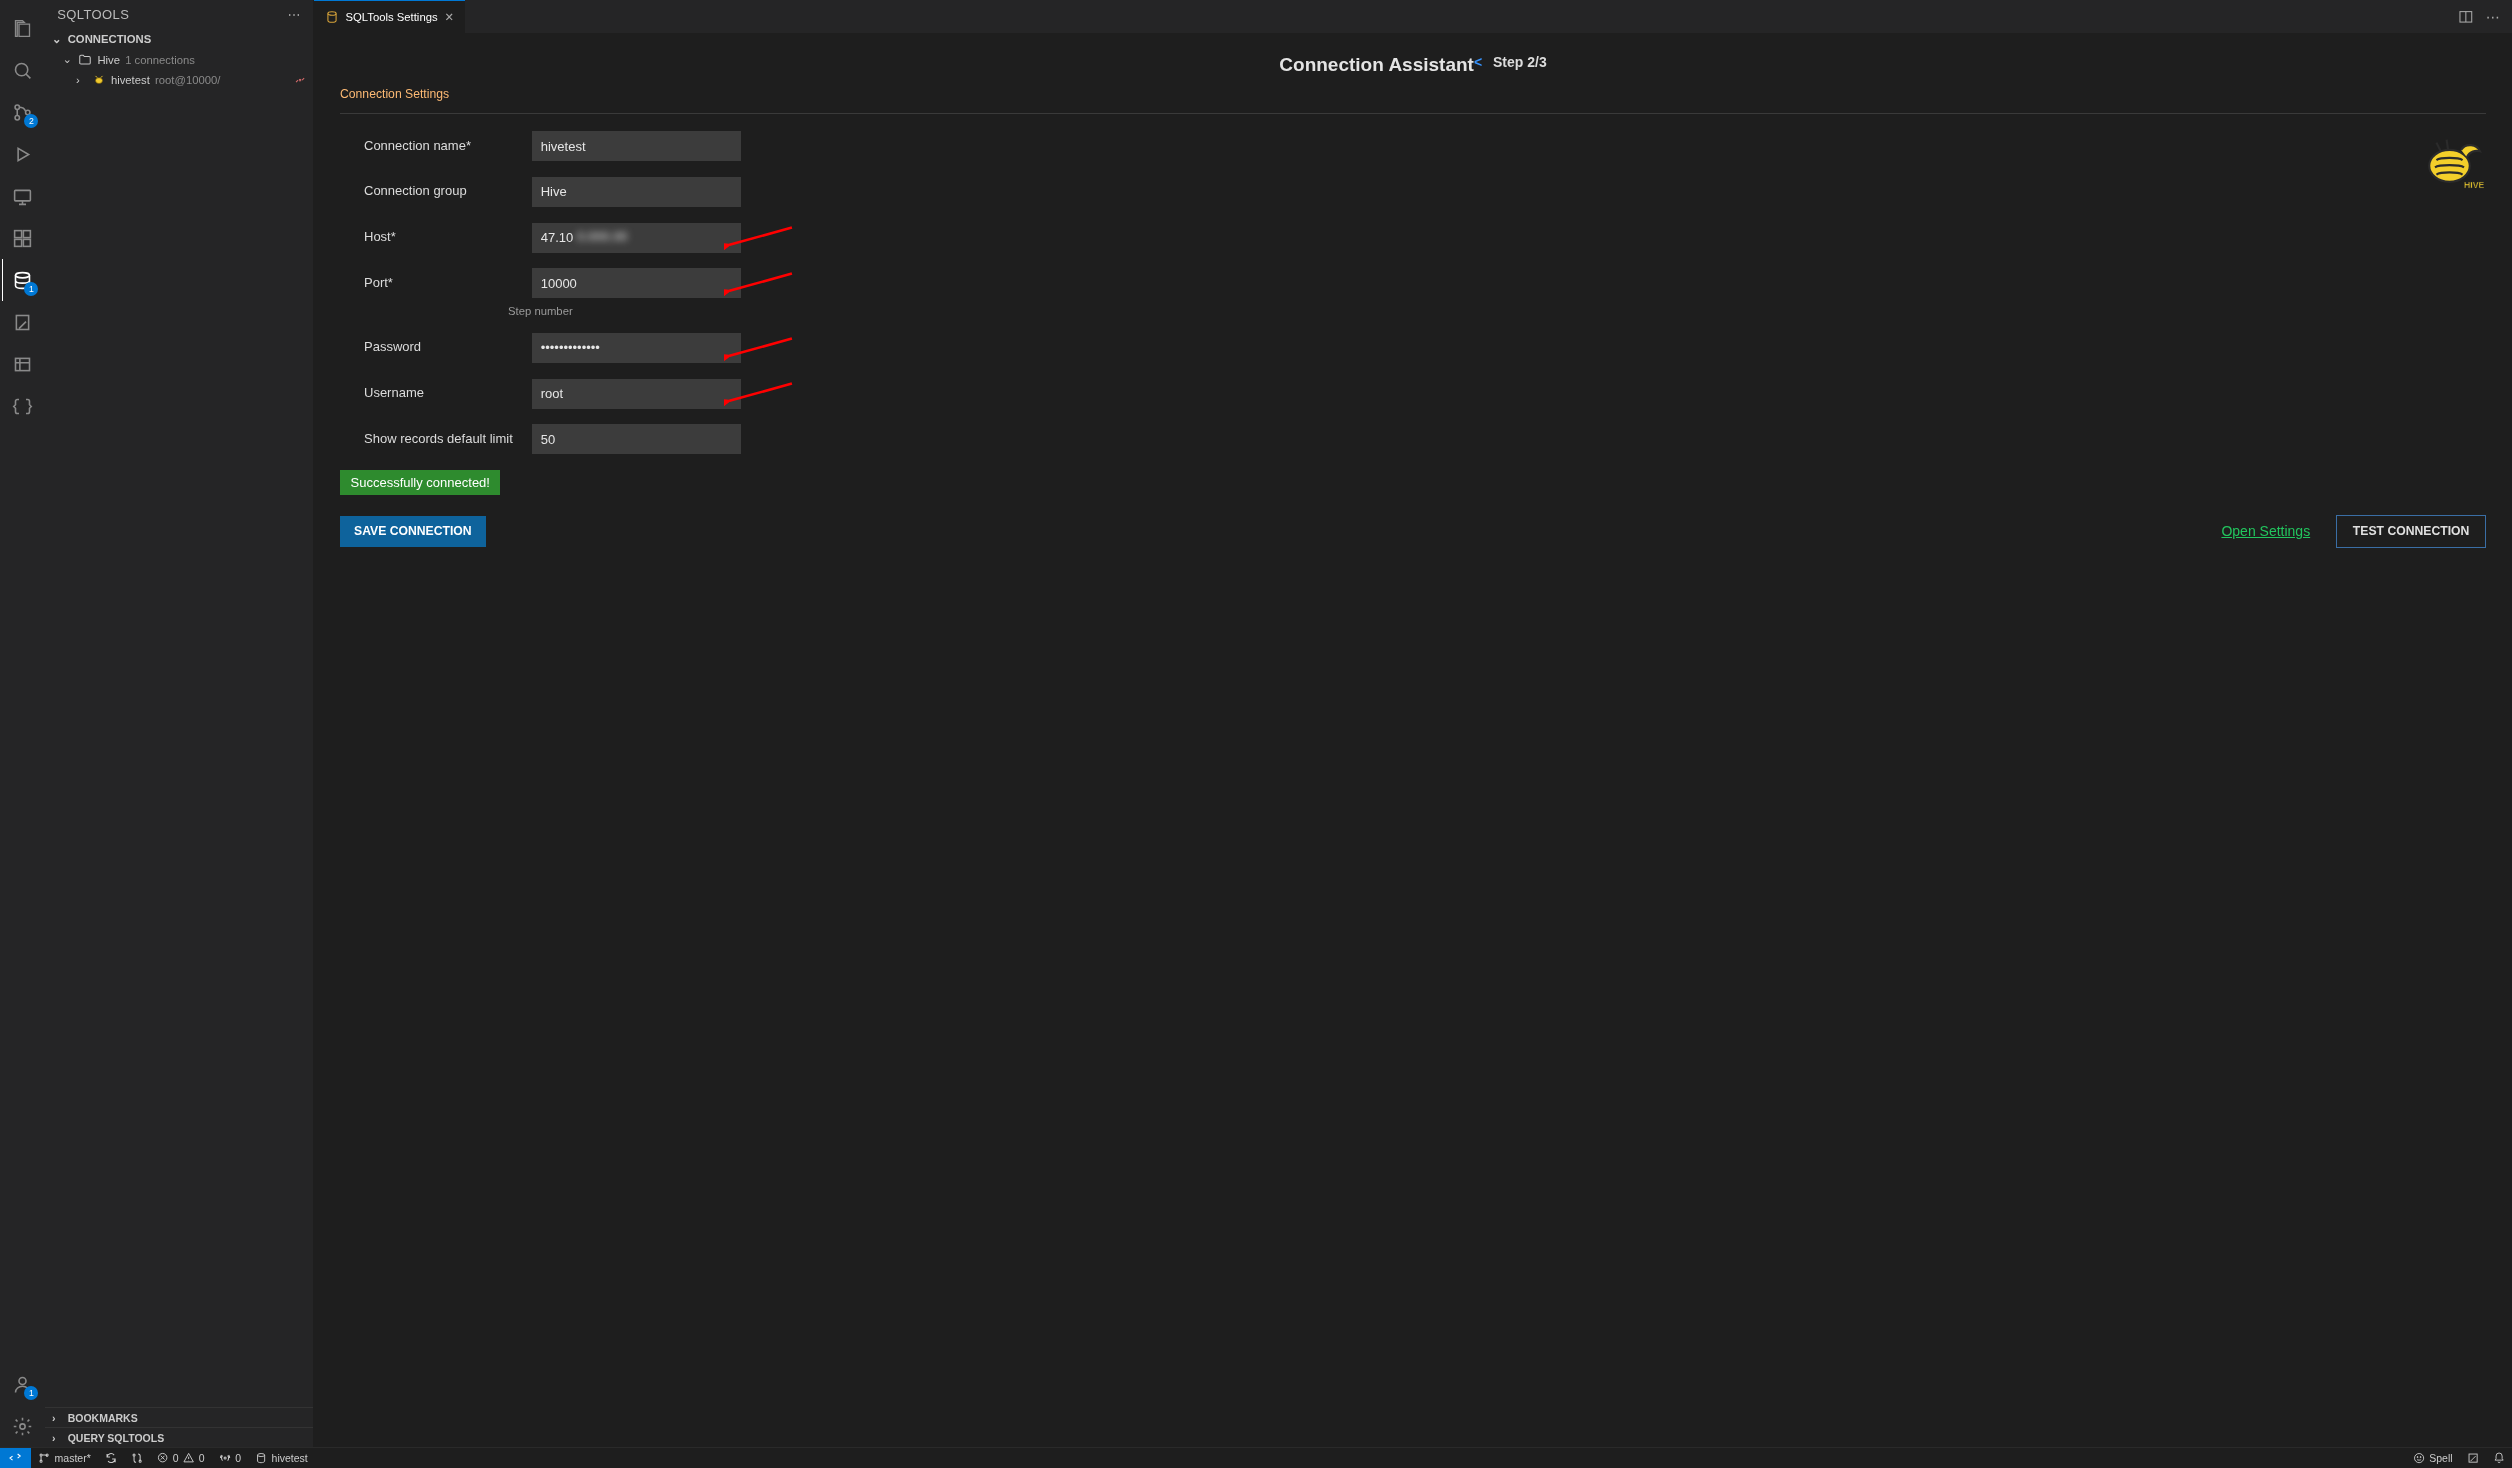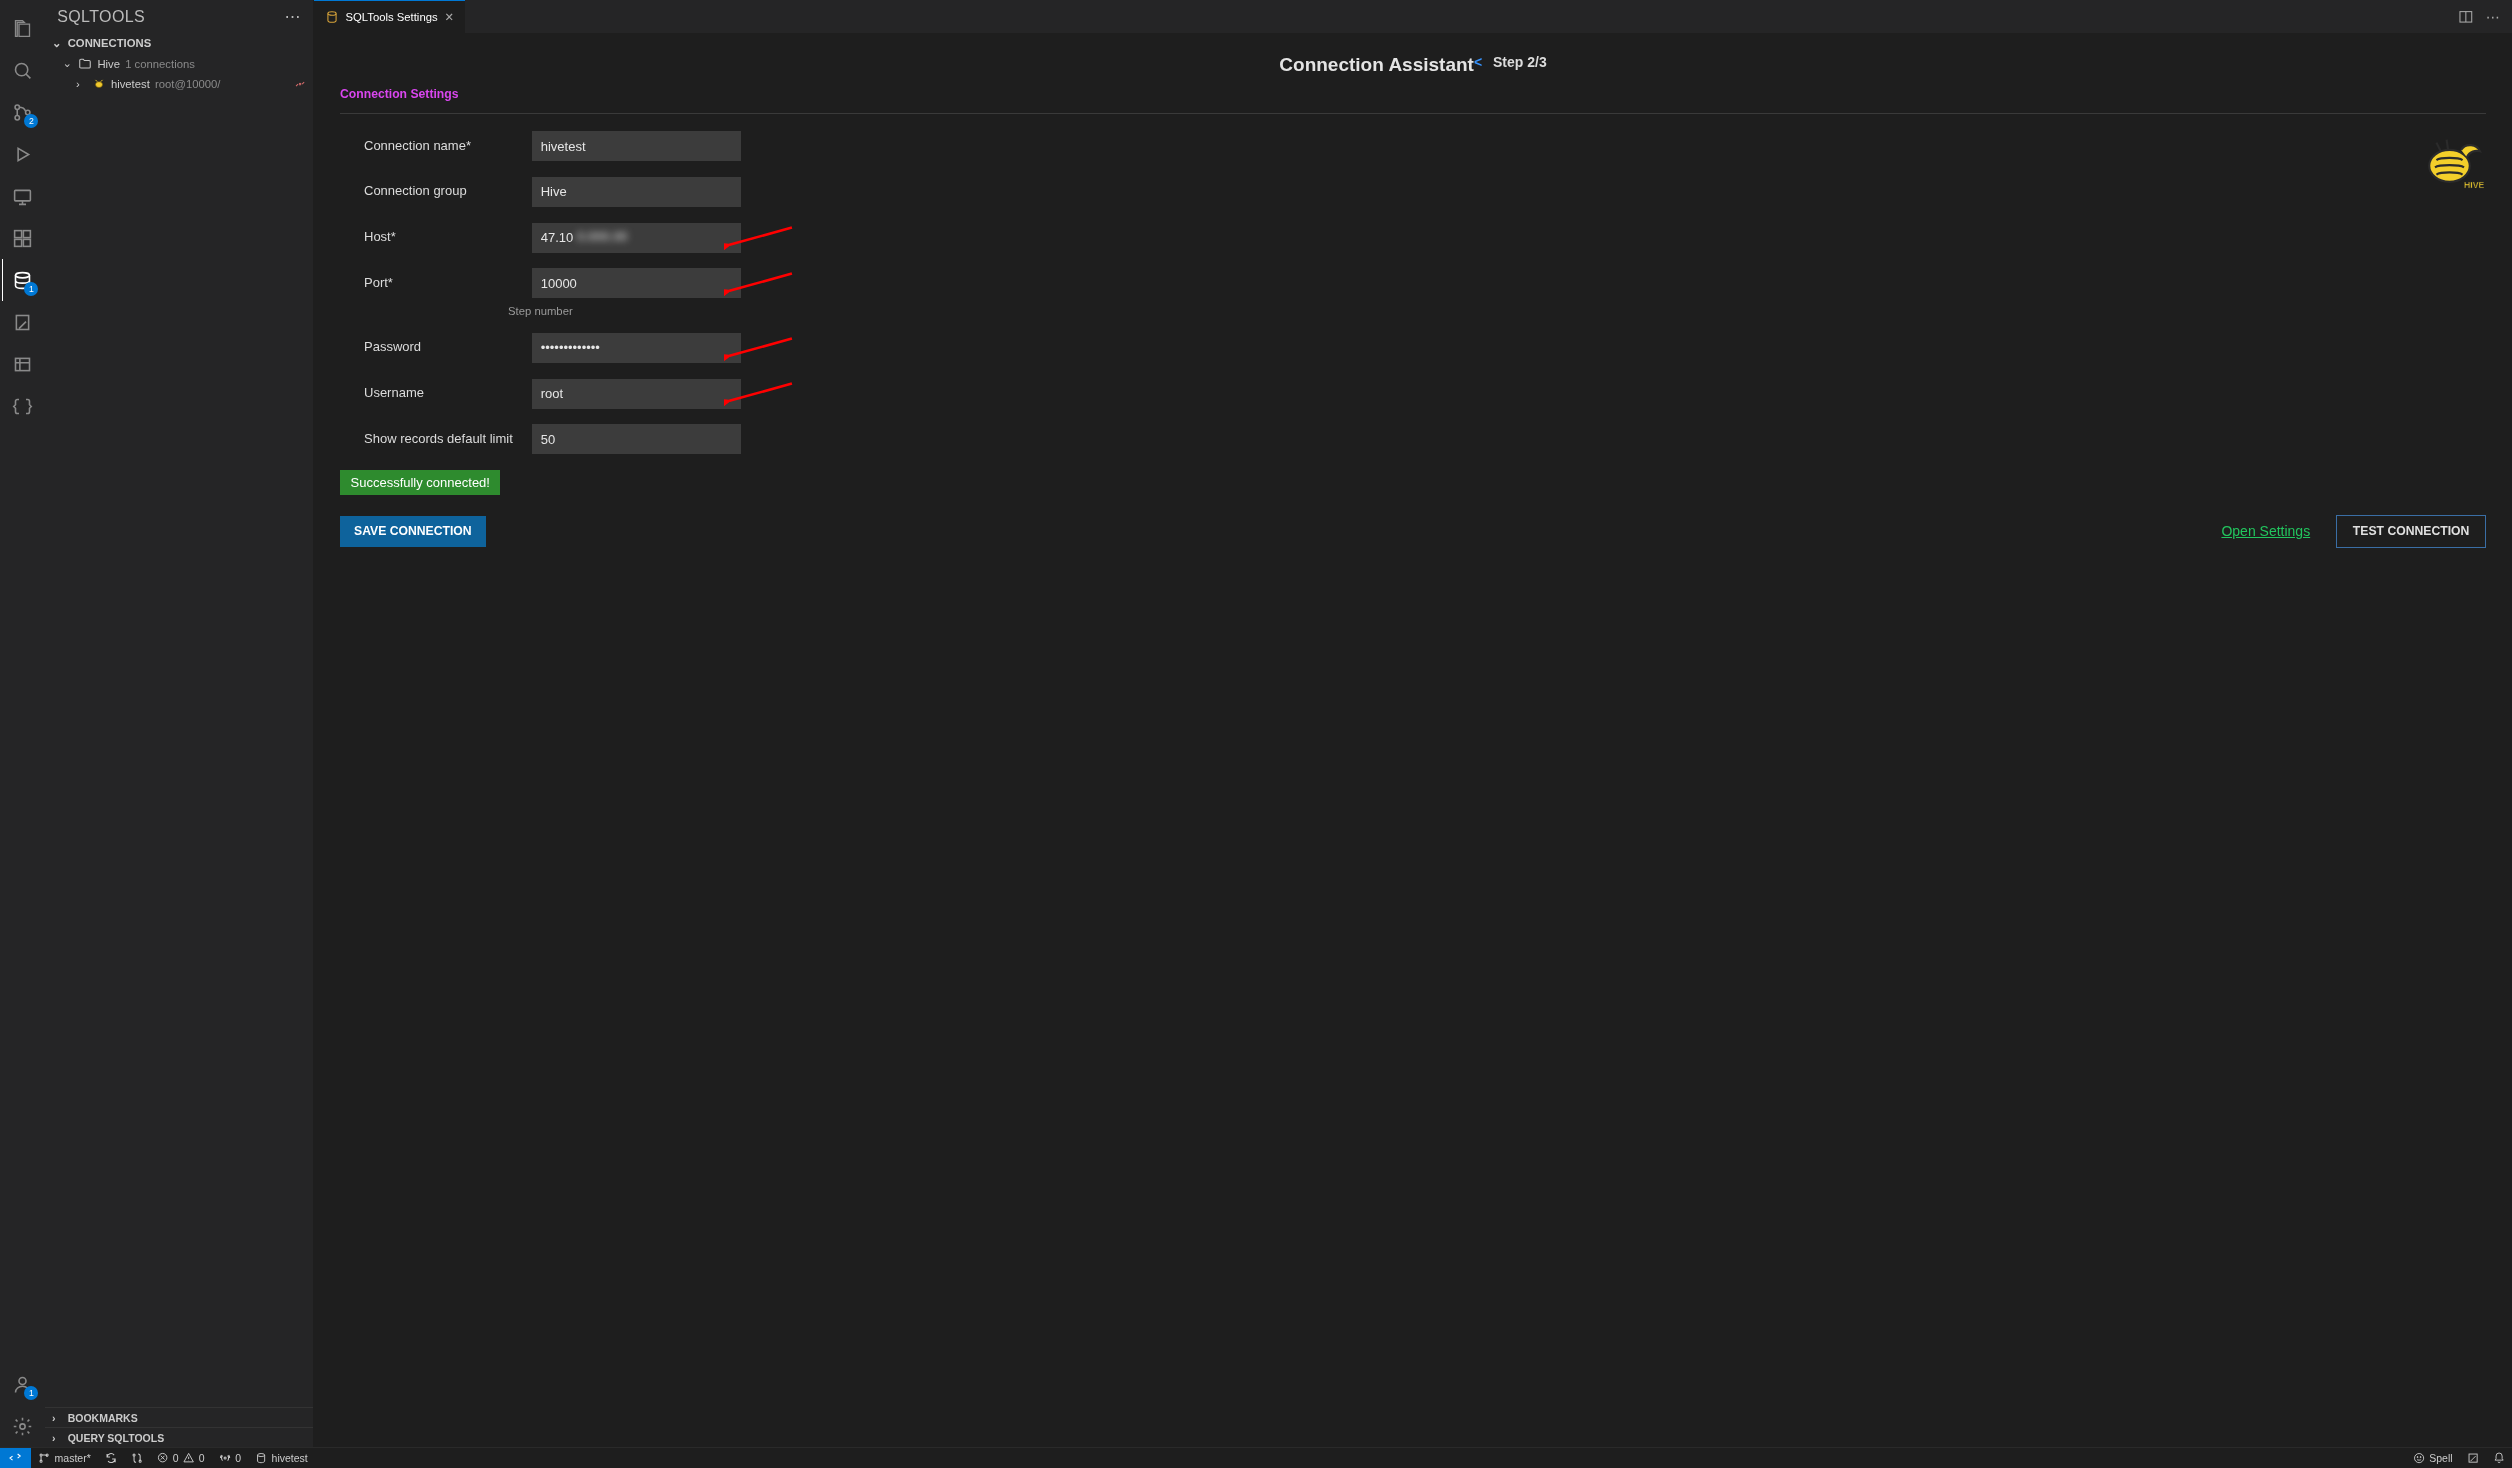--- a/index.html
+++ b/index.html
@@ -75,21 +75,21 @@
     flex-direction: column;
     font-size: 11.3px;
     border-right: 0.9px solid #1e1e1e;
   }
   .sidebar-title {
     display: flex;
     justify-content: space-between;
     align-items: center;
     padding: 7px 12.2px;
     color: #bbbbbb;
-    font-size: 16px;
+    font-size: 13px;
     letter-spacing: 0.4px;
   }
   .section-header {
     display: flex;
     align-items: center;
     gap: 5.2px;
     padding: 3.5px 7px;
     font-weight: 600;
     cursor: pointer;
   }
@@ -172,22 +172,22 @@
     font-weight: 600;
   }
   .step-ind .back {
     color: #3794ff;
     margin-right: 7px;
     font-weight: 700;
   }
   .subtitle {
     margin-top: 10.5px;
     font-size: 12.2px;
-    font-weight: 700;
-    color: #d946ef;
+    font-weight: 400;
+    color: #fdba74;
   }
   .hr {
     border: none;
     border-top: 0.9px solid #3a3a3a;
     margin: 12.2px 0 17.5px 0;
   }
   .form {
     position: relative;
   }
   .logo-box {

